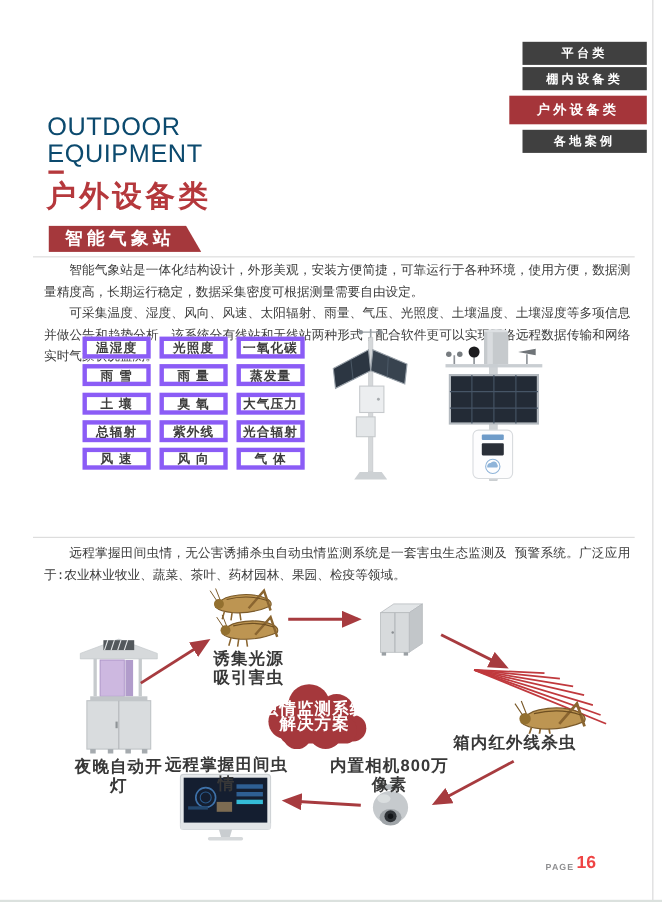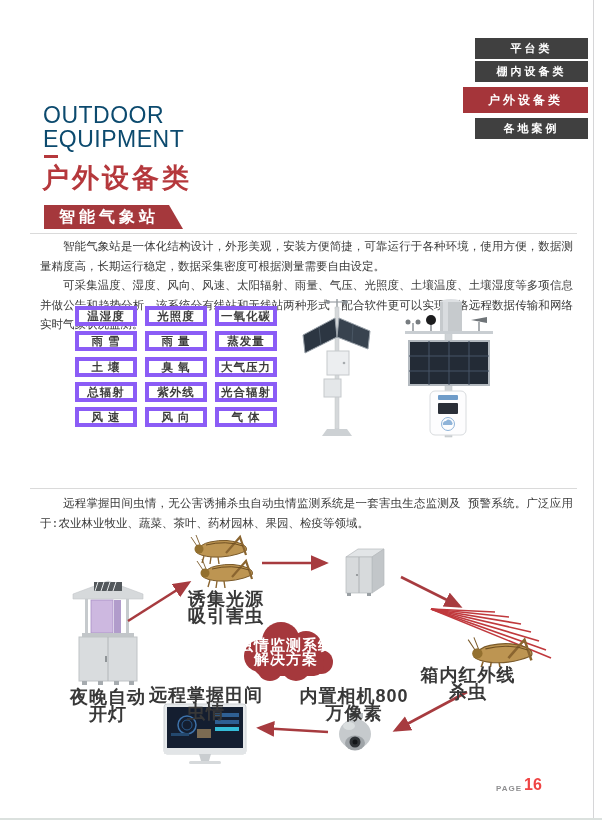--- a/index.html
+++ b/index.html
@@ -30,21 +30,21 @@
   .para{position:absolute;left:40px;width:533px;font-size:11.5px;color:#3b3b3b;
         line-height:19.5px;text-align:justify;}
   .para p{margin:0;text-indent:2em;font-family:Liberation Mono, monospace;}
 
   
   .sensor{position:absolute;width:62px;height:20px;border:4px solid #8b5cf6;background:#fff;
           display:flex;align-items:center;justify-content:center;font-size:11.5px;
           color:#3d3d3d;font-weight:bold;letter-spacing:1px;box-sizing:border-box;}
 
   
-  .dlabel{position:absolute;font-size:18px;font-weight:bold;color:#383838;
+  .dlabel{position:absolute;font-size:15px;font-weight:bold;color:#383838;
           text-align:center;line-height:17px;letter-spacing:1px;}
   .cloud-text{position:absolute;left:236px;top:638px;width:100px;text-align:center;
               color:#fff;font-size:15px;font-weight:bold;line-height:14px;letter-spacing:1px;}
 
   .img{position:absolute;}
 
   
   .page-label{position:absolute;left:496px;top:784px;font-size:8px;font-weight:bold;
               color:#8f8f91;letter-spacing:1px;}
   .page-num{position:absolute;left:524px;top:776px;font-size:16px;font-weight:bold;color:#ef4444;}

